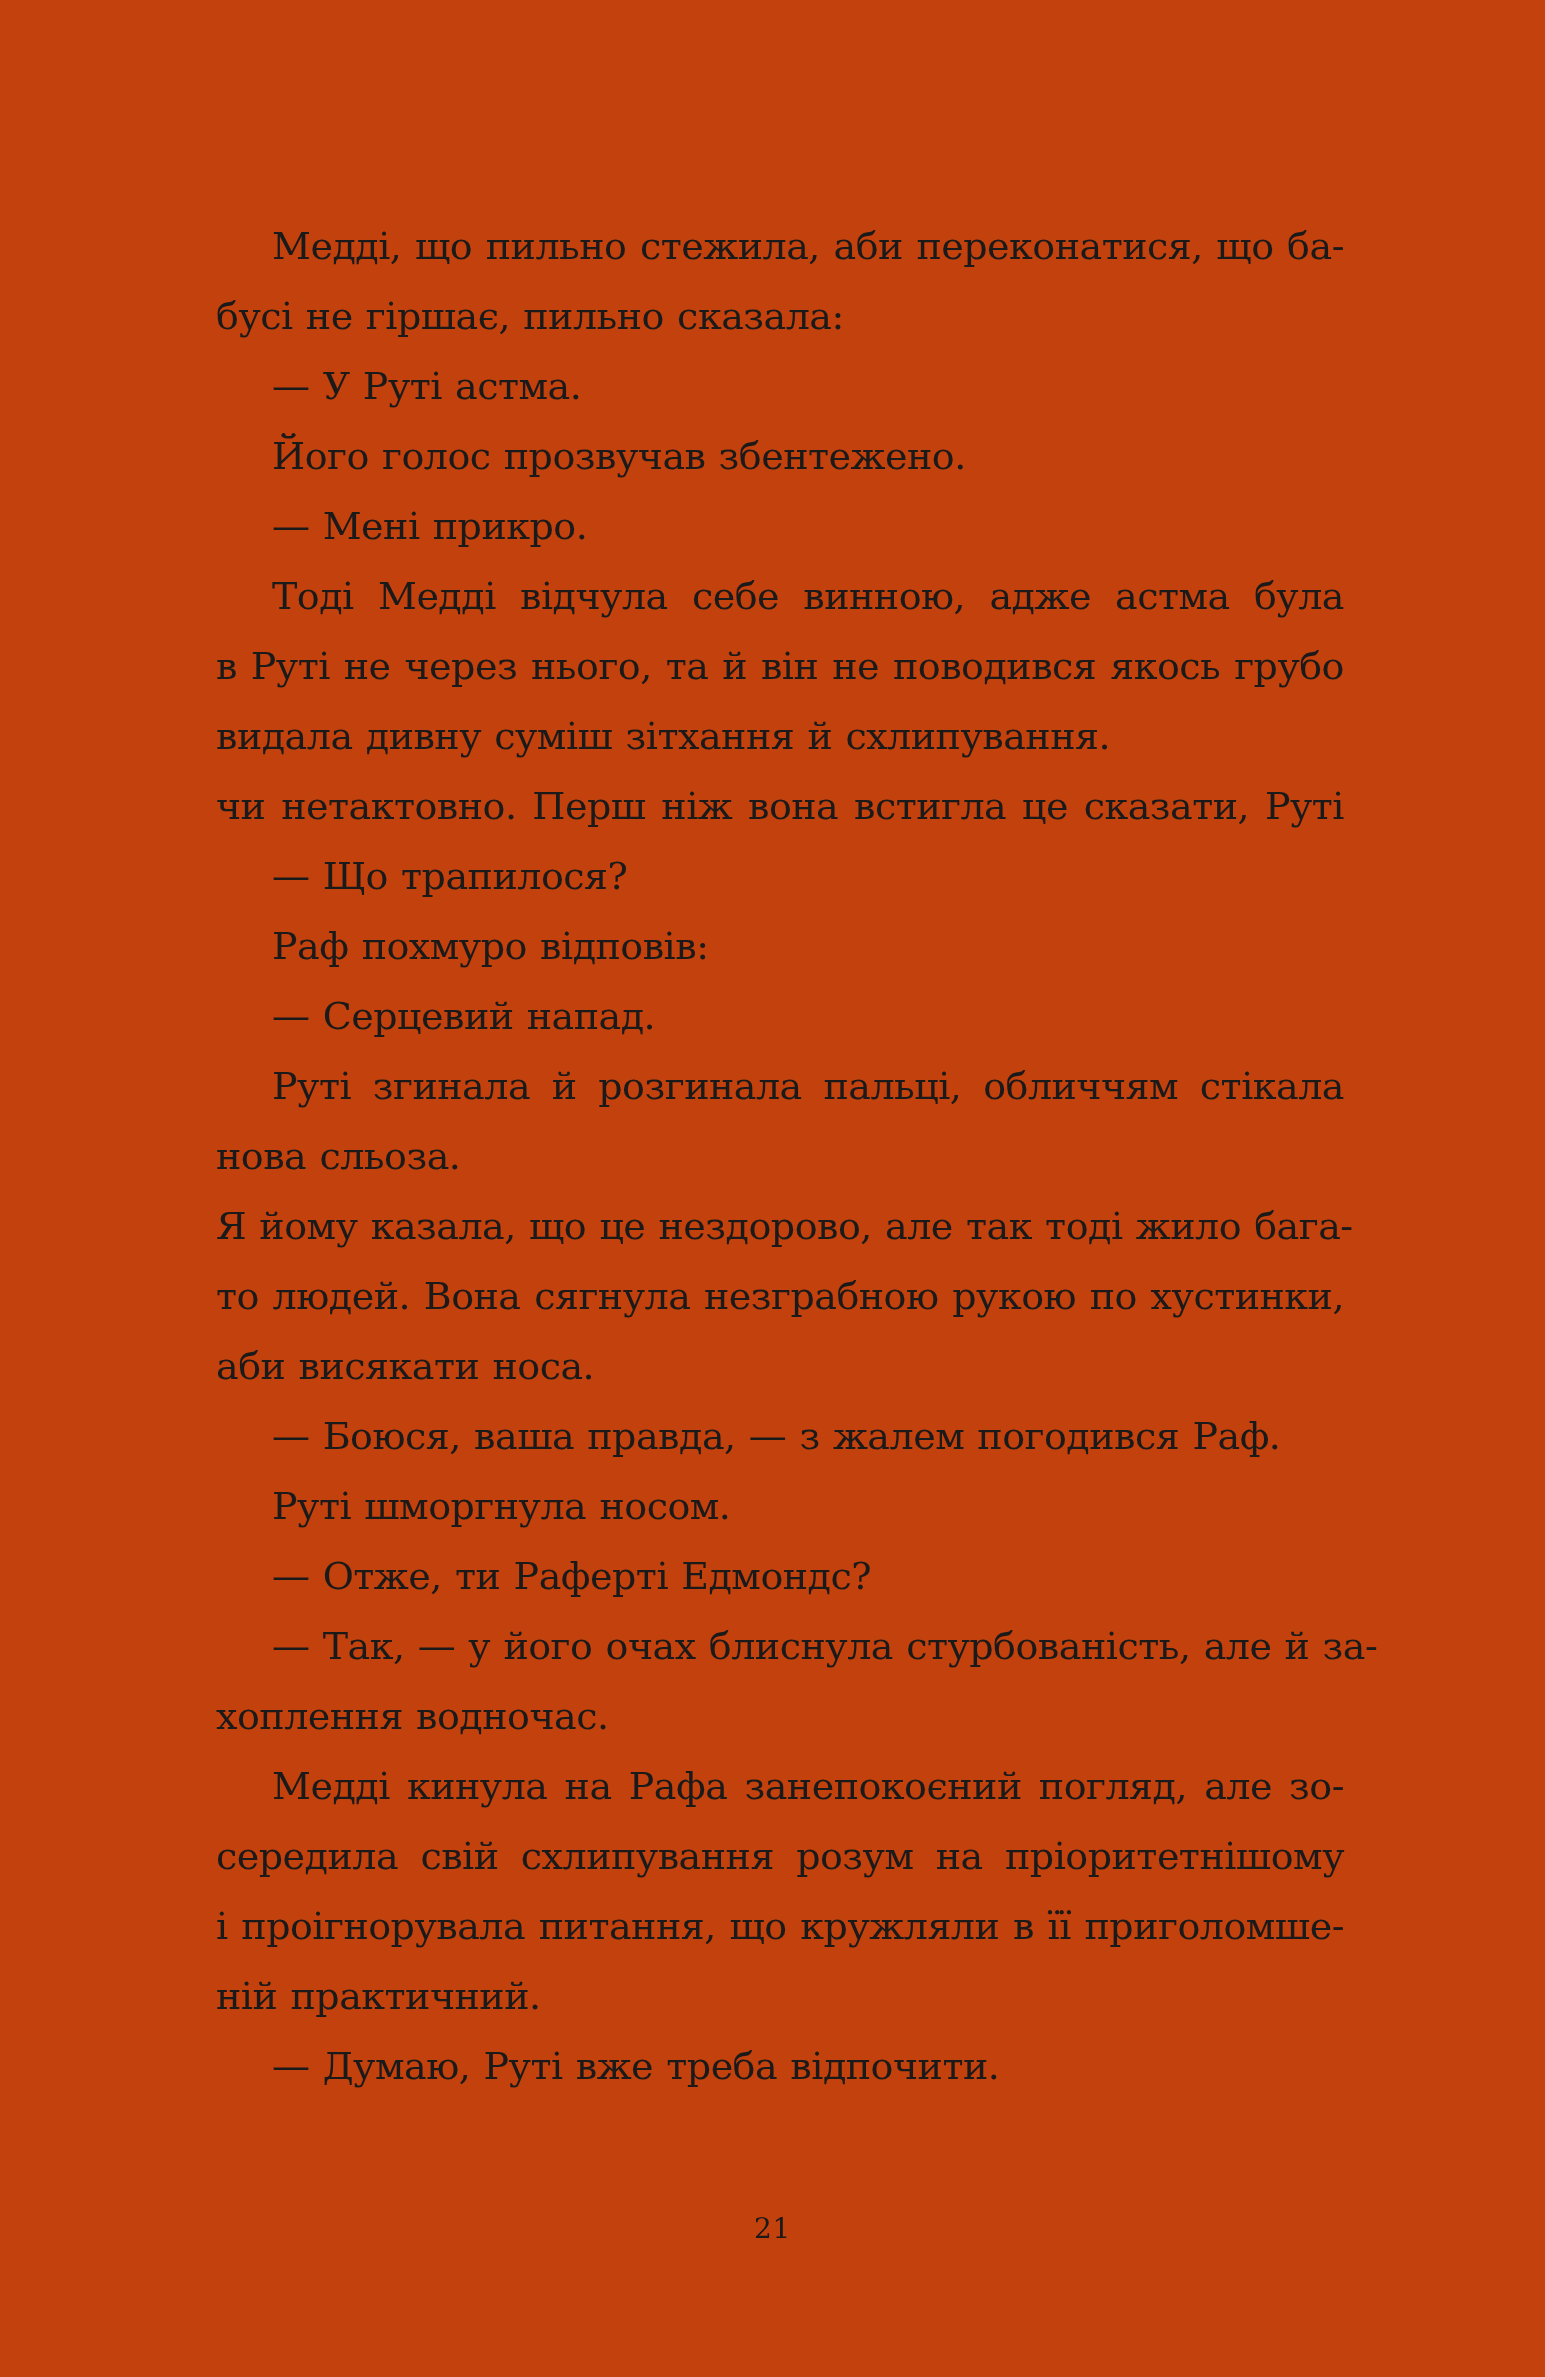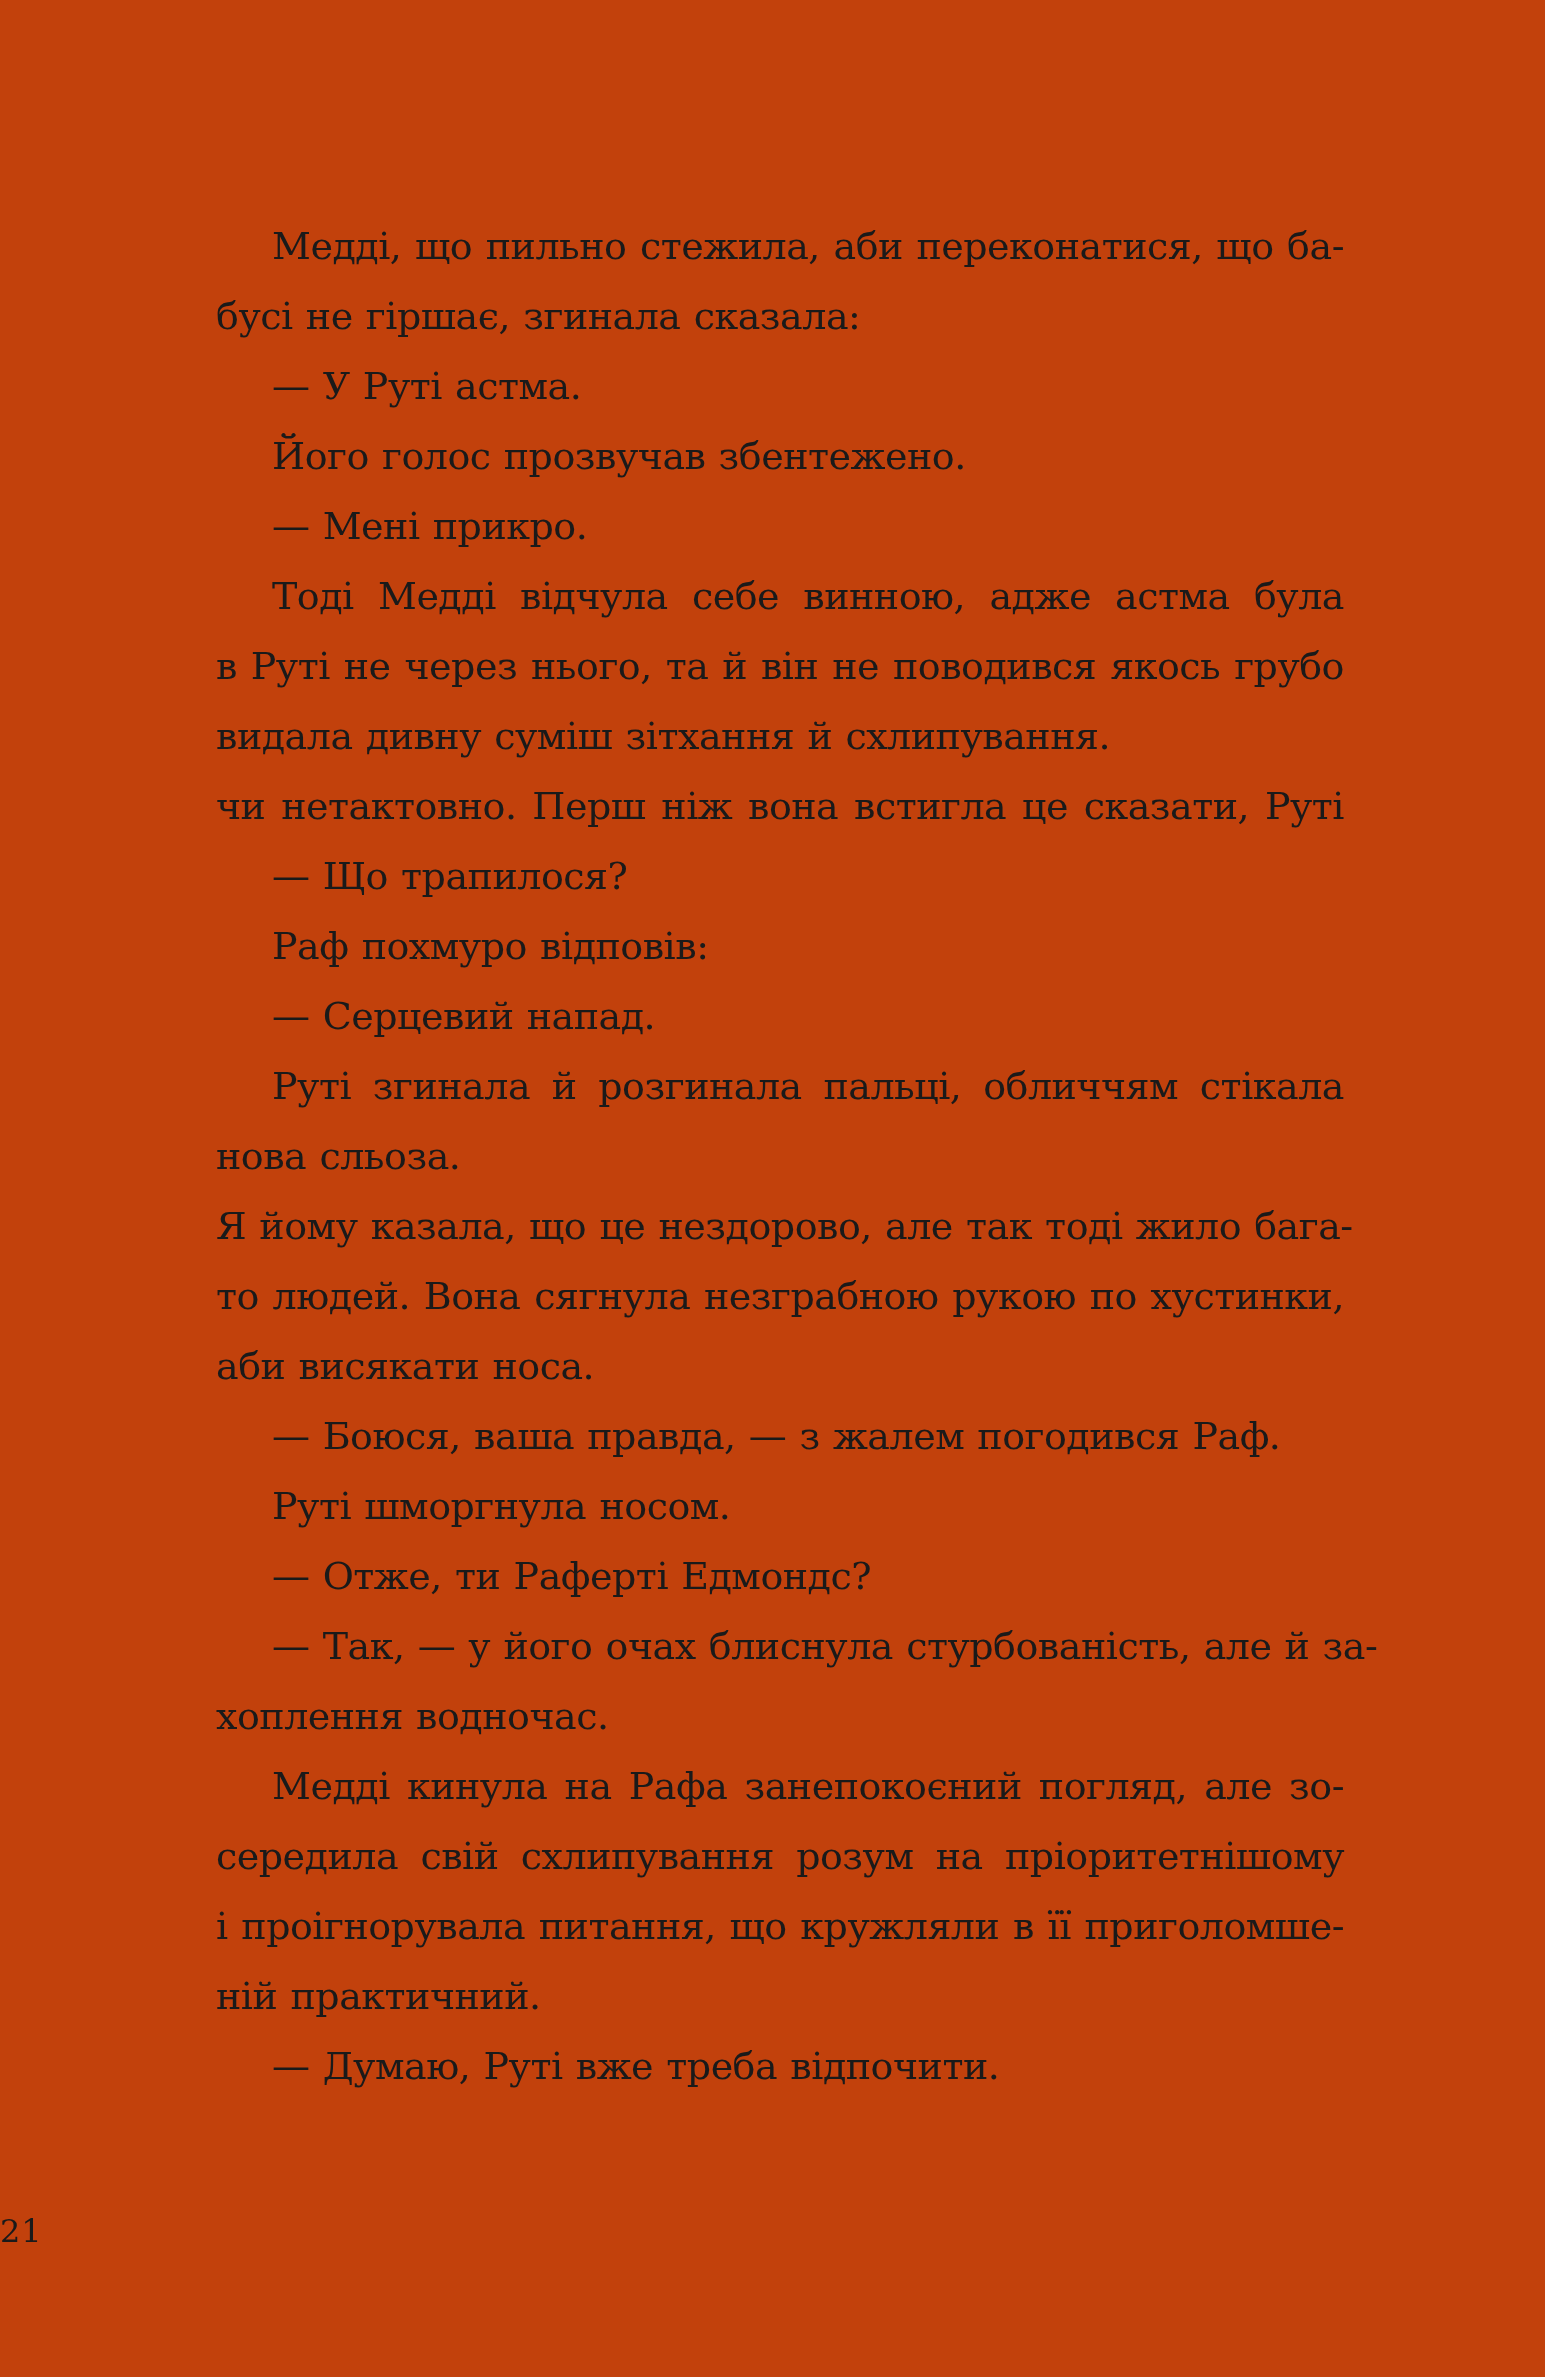--- a/index.html
+++ b/index.html
@@ -17,32 +17,32 @@
     letter-spacing: -0.5px;
     word-spacing: 1.6px;
   }
   .line {
     display: block; white-space: nowrap; text-align: justify;
     text-align-last: justify; height: 70px;
   }
   .line.last { text-align-last: left; }
   .line.indent { padding-left: 56px; }
   .page-number {
-    position: absolute; left: 0; width: 1545px; top: 2212px; text-align: left;
+    position: absolute; left: 0; width: 1545px; top: 2212px; text-align: center;
     font-family: "DejaVu Serif", "Liberation Serif", serif;
-    font-size: 32px; color: #1a1a1a; letter-spacing: 0.8px;
+    font-size: 28px; color: #1a1a1a; letter-spacing: 0.8px;
   }
 </style>
 </head>
 <body>
 
 <div class="page">
   <div class="text-block" id="text-block">
       <span class="line indent">Медді, що пильно стежила, аби переконатися, що ба-</span>
-      <span class="line last">бусі не гіршає, згинала сказала:</span>
+      <span class="line last">бусі не гіршає, пильно сказала:</span>
       <span class="line indent last">— У Руті астма.</span>
       <span class="line indent last">Його голос прозвучав збентежено.</span>
       <span class="line indent last">— Мені прикро.</span>
       <span class="line indent">Тоді Медді відчула себе винною, адже астма була</span>
       <span class="line">в Руті не через нього, та й він не поводився якось грубо</span>
       <span class="line last">видала дивну суміш зітхання й схлипування.</span>
       <span class="line">чи нетактовно. Перш ніж вона встигла це сказати, Руті</span>
       <span class="line indent last">— Що трапилося?</span>
       <span class="line indent last">Раф похмуро відповів:</span>
       <span class="line indent last">— Серцевий напад.</span>

